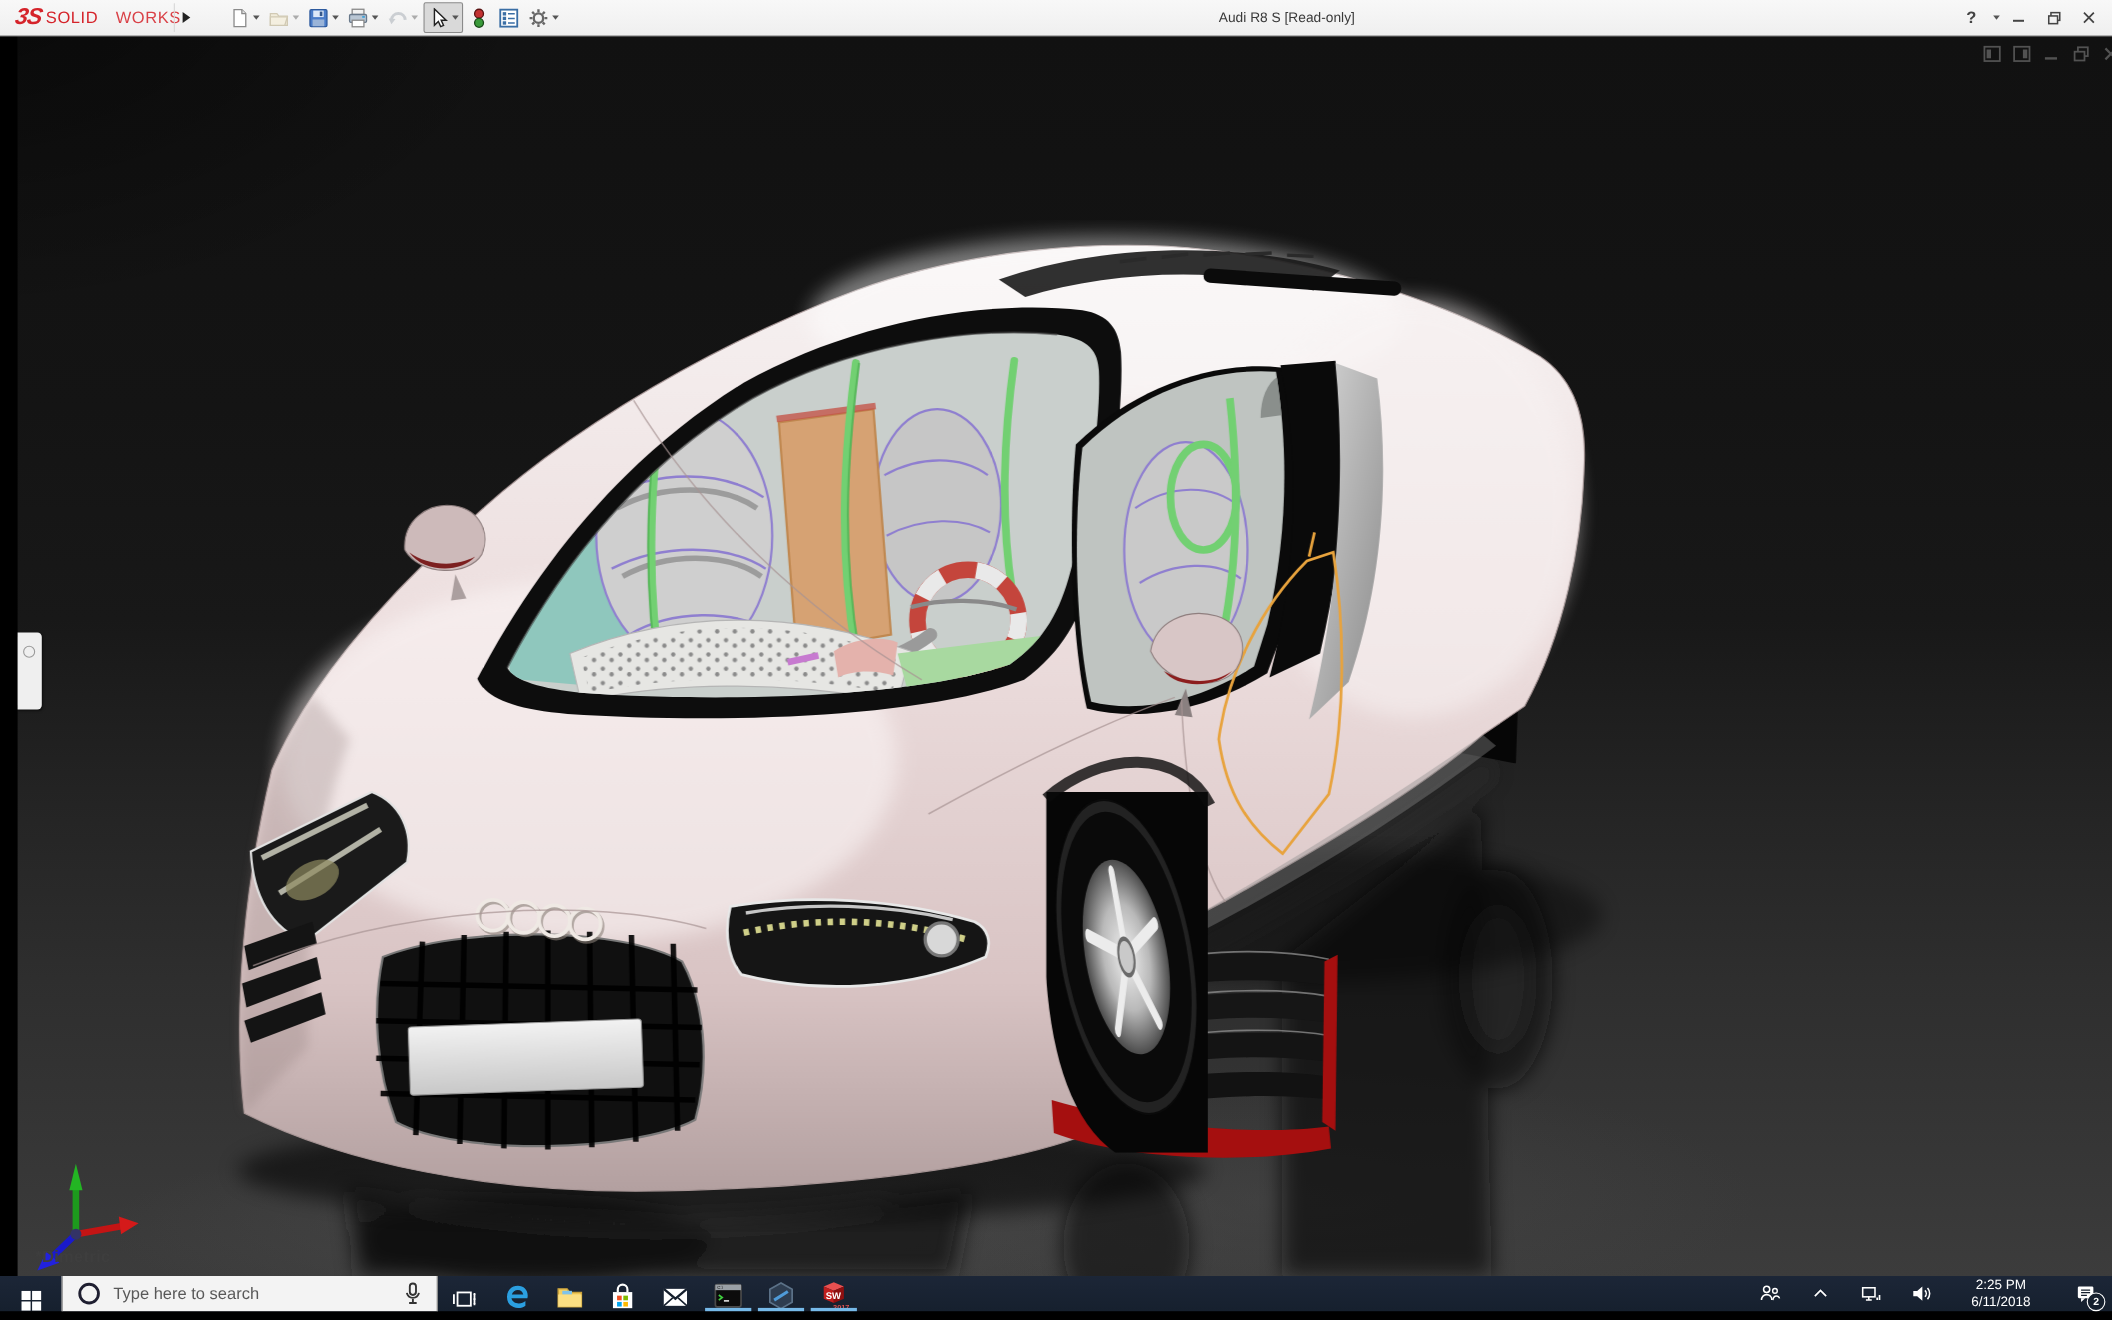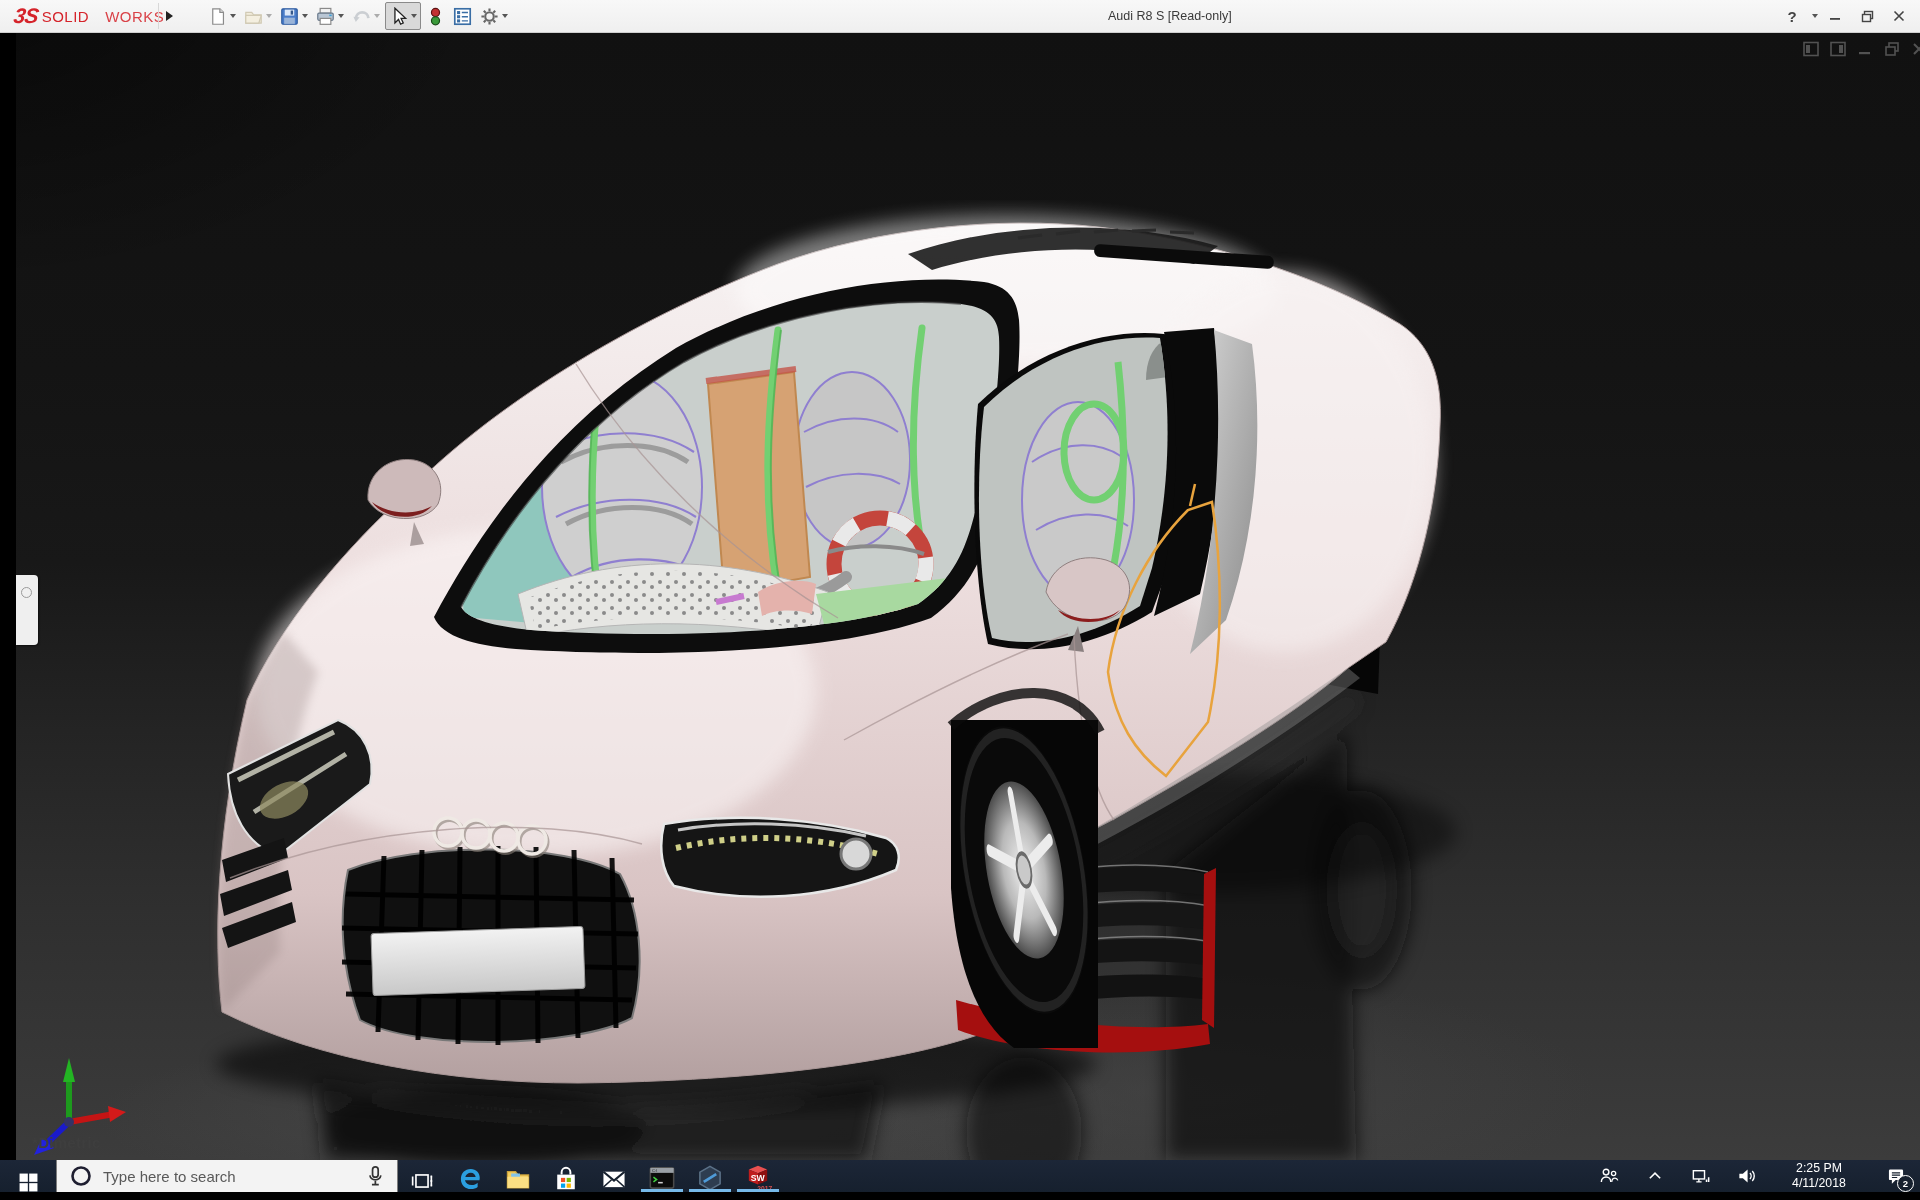--- a/index.html
+++ b/index.html
@@ -600,21 +600,21 @@
         </svg>
     </div>
     <div class="tico">
       <svg width="20" height="20" viewBox="0 0 17 17">
         <polygon points="2,6.5 5,6.5 9,3 9,14 5,10.5 2,10.5" fill="#fff"></polygon>
         <path d="M11 6a3.6 3.6 0 010 5M13 4.2a6.4 6.4 0 010 8.6" fill="none" stroke="#fff" stroke-width="1.2"></path>
         </svg>
     </div>
     <div class="clock">
       <div>2:25 PM</div>
-      <div>4/11/2018</div>
+      <div>6/11/2018</div>
     </div>
     <div class="ac">
       <svg width="20" height="20" viewBox="0 0 17 17">
         <rect x="2.5" y="3" width="12" height="9" rx="1" fill="#fff"></rect>
         <path d="M5 5.8h7M5 7.8h7M5 9.8h4.5" stroke="#16202e" stroke-width="1"></path>
         <path d="M5 12v3l3.2-3z" fill="#fff"></path>
         </svg>
       <div class="badge">2</div>
     </div>
   </div>

